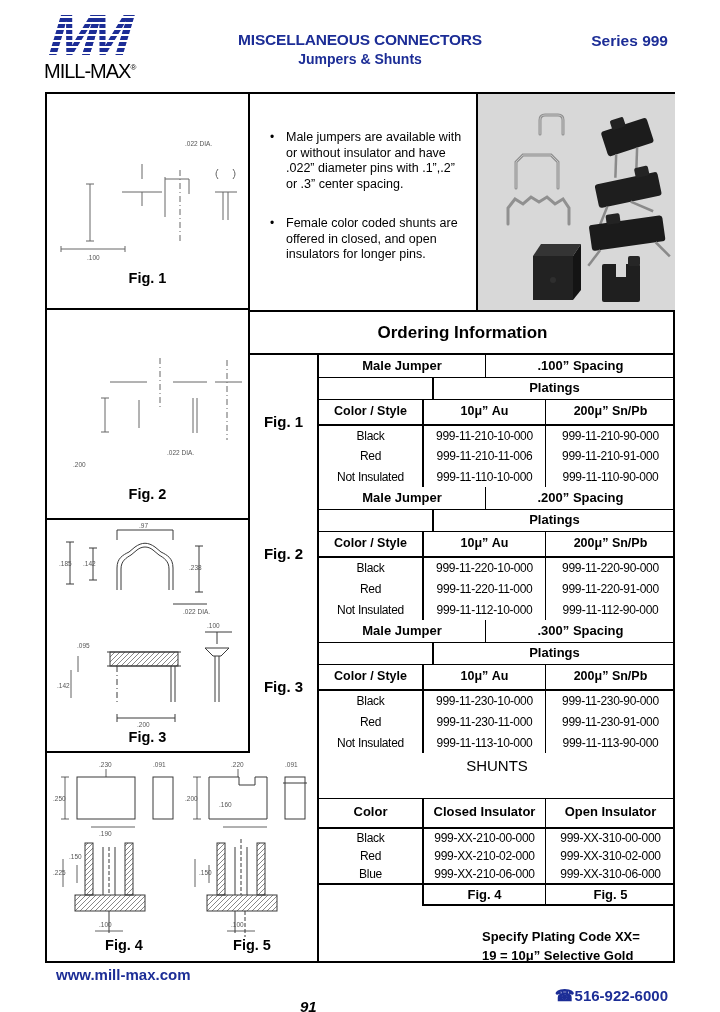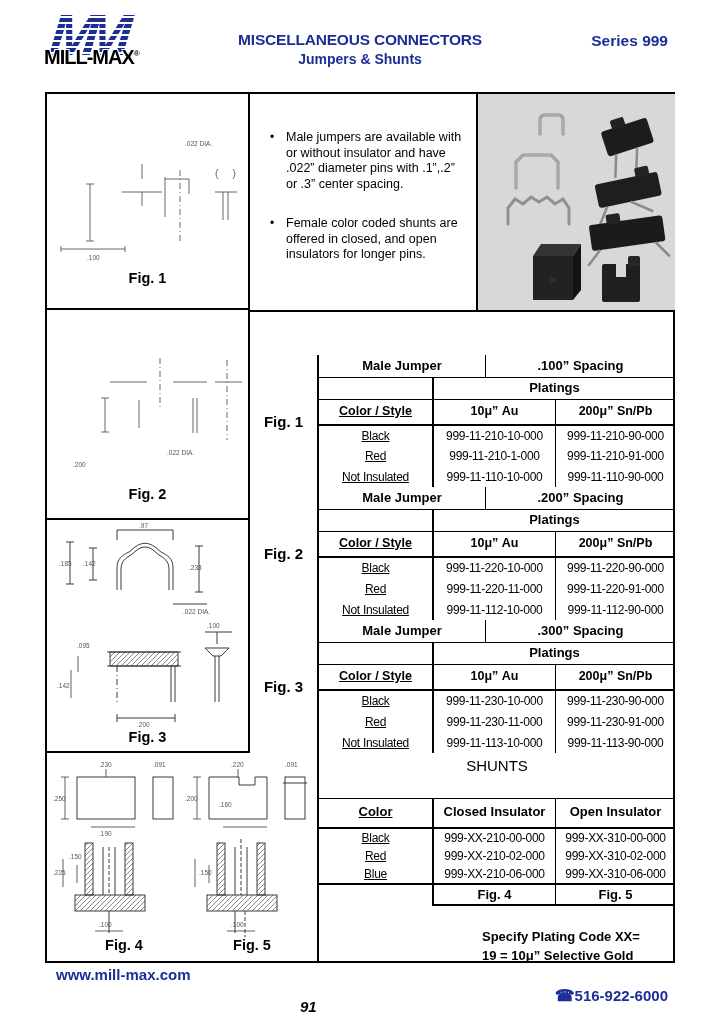--- a/index.html
+++ b/index.html
@@ -5,21 +5,21 @@
   html,body{margin:0;padding:0;background:#fff;}
   body{width:720px;height:1012px;position:relative;font-family:"Liberation Sans",sans-serif;color:#000;}
   .abs{position:absolute;}
 
   
   .logo{left:44px;top:20px;width:124px;height:70px;}
   .logo-mm{position:absolute;left:6px;top:-14px;font-weight:bold;font-style:italic;
     font-size:58px;letter-spacing:-15px;color:#1c2d96;transform:skewX(-6deg);line-height:1;}
   .logo-stripes{position:absolute;left:0;top:-8px;width:124px;height:64px;
     background:repeating-linear-gradient(0deg,transparent 0 4px,#fff 4px 6px);pointer-events:none;}
-  .logo-word{position:absolute;left:0px;top:26px;font-weight:bold;font-size:20px;letter-spacing:-1px;
+  .logo-word{position:absolute;left:0px;top:40px;font-weight:normal;font-size:20px;letter-spacing:-1px;
     color:#000;text-shadow:-1px -1px 0 #fff,1px -1px 0 #fff,-1px 1px 0 #fff,1px 1px 0 #fff;}
   .logo-reg{font-size:8px;vertical-align:super;}
   .hd-title{left:180px;top:31px;width:360px;text-align:center;color:#1c2d96;font-weight:bold;}
   .hd-line1{font-size:15.5px;letter-spacing:-0.2px;}
   .hd-line2{font-size:14px;margin-top:2px;}
   .hd-series{left:528px;top:32px;width:140px;text-align:right;color:#1c2d96;font-weight:bold;font-size:15.5px;}
 
   
   .content{left:45px;top:92px;width:630px;height:871px;border:2px solid #000;box-sizing:border-box;}
   .content .abs{box-sizing:border-box;}
@@ -54,21 +54,21 @@
   .jt{flex:1;display:flex;flex-direction:column;}
   .jt .row{display:flex;}
   .r1{flex:0 0 22px;border-bottom:1px solid #000;font-weight:bold;font-size:13px;}
   .r1 .c1{width:166px;text-align:center;line-height:21px;}
   .r1 .c2{flex:1;border-left:1px solid #000;text-align:center;line-height:21px;}
   .r2{flex:0 0 21px;border-bottom:1px solid #000;font-weight:bold;font-size:13px;}
   .r2 .c1{width:113px;}
   .r2 .c2{flex:1;border-left:2px solid #000;text-align:center;line-height:20px;}
   .r3{flex:0 0 24px;border-bottom:2px solid #000;font-weight:bold;font-size:12.5px;}
   .r3 > div{text-align:center;line-height:22px;}
-  .cw1{width:113px;text-decoration:underline;}
+  .cw1{width:103px;}
   .cw2{width:121px;border-left:2px solid #000;}
   .cw3{flex:1;border-left:1px solid #000;}
   .dbody{flex:1;display:flex;flex-direction:column;}
   .dr{flex:1;display:flex;font-size:12px;}
   .dr > div{text-align:center;display:flex;align-items:center;justify-content:center;letter-spacing:-0.3px;}
 
   
   .shunts{left:270px;top:659px;width:358px;height:208px;border-left:2px solid #000;display:flex;flex-direction:column;}
   .sh-title{flex:0 0 42px;border-bottom:1px solid #000;text-align:center;font-weight:normal;font-size:15px;line-height:19px;padding-top:3px;}
   .sh-head{flex:0 0 28px;border-bottom:2px solid #000;display:flex;font-weight:bold;font-size:13px;}
@@ -319,20 +319,21 @@
         <circle cx="75" cy="186" r="3" fill="#2e2e2e"></circle>
       </g>
       <g>
         <rect x="124" y="170" width="38" height="38" rx="2" fill="#1f1f1f"></rect>
         <rect x="138" y="170" width="10" height="13" fill="#d8d8d8"></rect>
         <rect x="150" y="162" width="12" height="10" rx="2" fill="#262626"></rect>
       </g>
     </svg>
   </div>
 
+  <div class="abs ordhead">Ordering Information</div>
 
   <div class="abs osec" style="top:261px;height:132px;">
     <div class="flab">Fig. 1</div>
     <div class="jt">
       <div class="row r1">
           <div class="c1">Male Jumper</div>
           <div class="c2">.100” Spacing</div>
         </div>
       <div class="row r2">
           <div class="c1"></div>
@@ -344,21 +345,21 @@
           <div class="cw3">200μ” Sn/Pb</div>
         </div>
       <div class="dbody">
         <div class="dr">
             <div class="cw1">Black</div>
             <div class="cw2">999-11-210-10-000</div>
             <div class="cw3">999-11-210-90-000</div>
           </div>
         <div class="dr">
             <div class="cw1">Red</div>
-            <div class="cw2">999-11-210-1-000</div>
+            <div class="cw2">999-11-210-11-006</div>
             <div class="cw3">999-11-210-91-000</div>
           </div>
         <div class="dr">
             <div class="cw1">Not Insulated</div>
             <div class="cw2">999-11-110-10-000</div>
             <div class="cw3">999-11-110-90-000</div>
           </div>
       </div>
     </div>
   </div>

